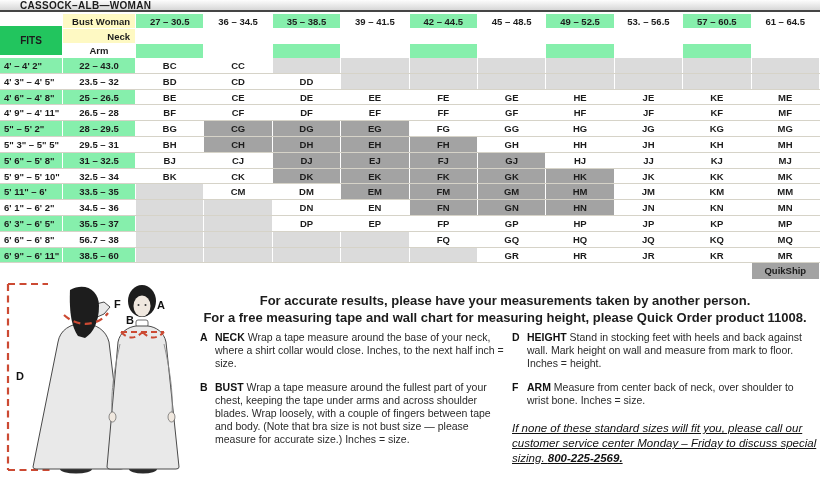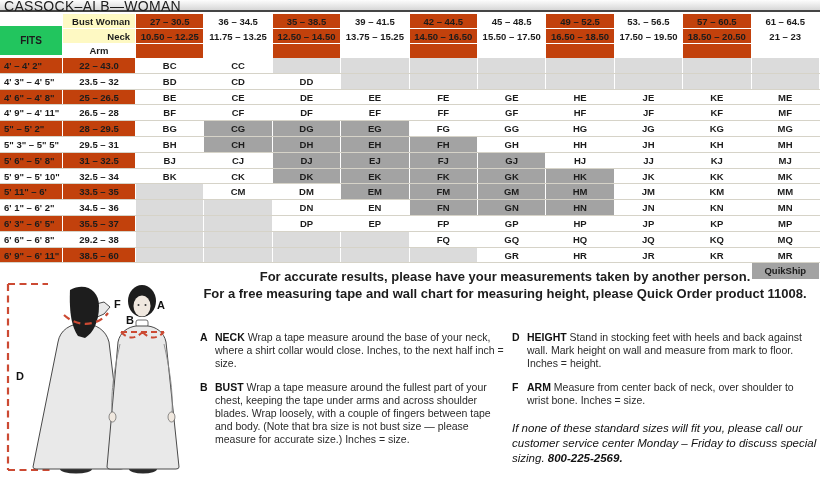--- a/index.html
+++ b/index.html
@@ -10,65 +10,65 @@
     font-family: "Liberation Sans", sans-serif;
     color: #1c1c1c;
   }
   
   .titlebar {
     position: absolute; left:0; top:0; width:820px; height:12px;
     background: linear-gradient(#fdfdfd, #d7d7d7);
     border-bottom: 2px solid #454545;
   }
   .titlebar .title {
-    font-size: 14px; font-weight: normal; line-height: 12px;
-    padding-left: 4px; letter-spacing: .3px; white-space: nowrap;
+    font-size: 10px; font-weight: bold; line-height: 12px;
+    padding-left: 20px; letter-spacing: .3px; white-space: nowrap;
   }
   
   #table { position: absolute; left:0; top:14px; width:820px; }
   .row { display: flex; width: 820px; }
   .hdr-row { height: 15px; }
   .ha-row  { height: 14px; }
   .trow    { height: 15.8px; border-bottom: 1px solid #d6d3c8; }
   .qs-row  { height: 15.6px; justify-content: flex-end; padding-left: 20px; }
   .cell {
     flex: none; overflow: hidden; white-space: nowrap;
     font-size: 9.5px; font-weight: bold; text-align: center;
     border-right: 1px solid #fff;
   }
   .hdr-row .cell { line-height: 15px; border-bottom: 1px solid #fff; }
   .ha-row  .cell { line-height: 13px; }
   .trow    .cell { line-height: 15px; }
   .hcol { width: 63px;  text-align: left; padding-left: 4px; }
   .acol { width: 73px; }
   .scol { width: 68.4px; }
   .lblcol { width: 73px; text-align: right; padding-right: 5px; background:#fef9c3; }
-  .cream  { background: #c2410c; }
+  .cream  { background: #86efac; }
   .na     { background: #dbdbdb; }
   .qs     { background: #a3a3a3; }
   .fits-box {
     position: absolute; left:0; top:12px; width:63px; height:30px;
     background:#22c55e; font-size:10px; font-weight:bold;
     display:flex; align-items:center; justify-content:center;
     border-right:1px solid #fff; border-bottom:1px solid #fff;
   }
   .spacer63 { width:63px; background:transparent; }
   
   .intro {
-    position:absolute; left:190px; top:268px; width:630px;
+    position:absolute; left:190px; top:292px; width:630px;
     text-align:center; font-weight:bold; font-size:13px; line-height:17px;
   }
   .steps { position:absolute; top:331px; }
   .steps-left  { left:200px; width:304px; }
   .steps-right { left:512px; width:306px; }
   .step { display:flex; margin-bottom:11px; font-size:10.5px; line-height:13px; color:#2a2a2a; }
   .step .letter { flex:none; width:15px; font-weight:bold; color:#111; }
   .step .body b { color:#111; }
   .note {
-    margin-top:14px; font-style:italic; font-size:11.5px; line-height:15px; color:#111;
+    margin-top:14px; font-style:italic; font-size:11.5px; line-height:15px; color:#111;text-decoration:underline;
   }
   .note b { font-weight:bold; }
   
   .figure { position:absolute; left:0; top:280px; width:195px; height:202px; }
   .figure text { font: bold 11px "Liberation Sans", sans-serif; fill:#111; }
 </style>
 </head>
 <body>
 
 <div id="sheet">
@@ -93,32 +93,20 @@
           <div class="cell scol cream">49 – 52.5</div>
           <div class="cell scol">53. – 56.5</div>
           <div class="cell scol cream">57 – 60.5</div>
           <div class="cell scol">61 – 64.5</div>
         </div>
     </div>
 
     <div class="row hdr-row">
       <div class="cell spacer63"></div>
       <div class="cell lblcol">Neck</div>
-      <div style="display:flex">
-          <div class="cell scol cream">10.50 – 12.25</div>
-          <div class="cell scol">11.75 – 13.25</div>
-          <div class="cell scol cream">12.50 – 14.50</div>
-          <div class="cell scol">13.75 – 15.25</div>
-          <div class="cell scol cream">14.50 – 16.50</div>
-          <div class="cell scol">15.50 – 17.50</div>
-          <div class="cell scol cream">16.50 – 18.50</div>
-          <div class="cell scol">17.50 – 19.50</div>
-          <div class="cell scol cream">18.50 – 20.50</div>
-          <div class="cell scol">21 – 23</div>
-        </div>
     </div>
 
     <div class="row ha-row">
       <div class="cell hcol">Height</div>
       <div class="cell acol">Arm</div>
       <div style="display:flex">
           <div class="cell scol cream"></div>
           <div class="cell scol"></div>
           <div class="cell scol cream"></div>
           <div class="cell scol"></div>
@@ -281,21 +269,21 @@
           <div class="cell scol">EP</div>
           <div class="cell scol">FP</div>
           <div class="cell scol">GP</div>
           <div class="cell scol">HP</div>
           <div class="cell scol">JP</div>
           <div class="cell scol">KP</div>
           <div class="cell scol">MP</div>
         </div>
         <div class="row trow">
           <div class="cell hcol">6' 6" – 6' 8"</div>
-          <div class="cell acol">29.2 – 38</div>
+          <div class="cell acol">56.7 – 38</div>
           <div class="cell scol na"></div>
           <div class="cell scol na"></div>
           <div class="cell scol na"></div>
           <div class="cell scol na"></div>
           <div class="cell scol">FQ</div>
           <div class="cell scol">GQ</div>
           <div class="cell scol">HQ</div>
           <div class="cell scol">JQ</div>
           <div class="cell scol">KQ</div>
           <div class="cell scol">MQ</div>

